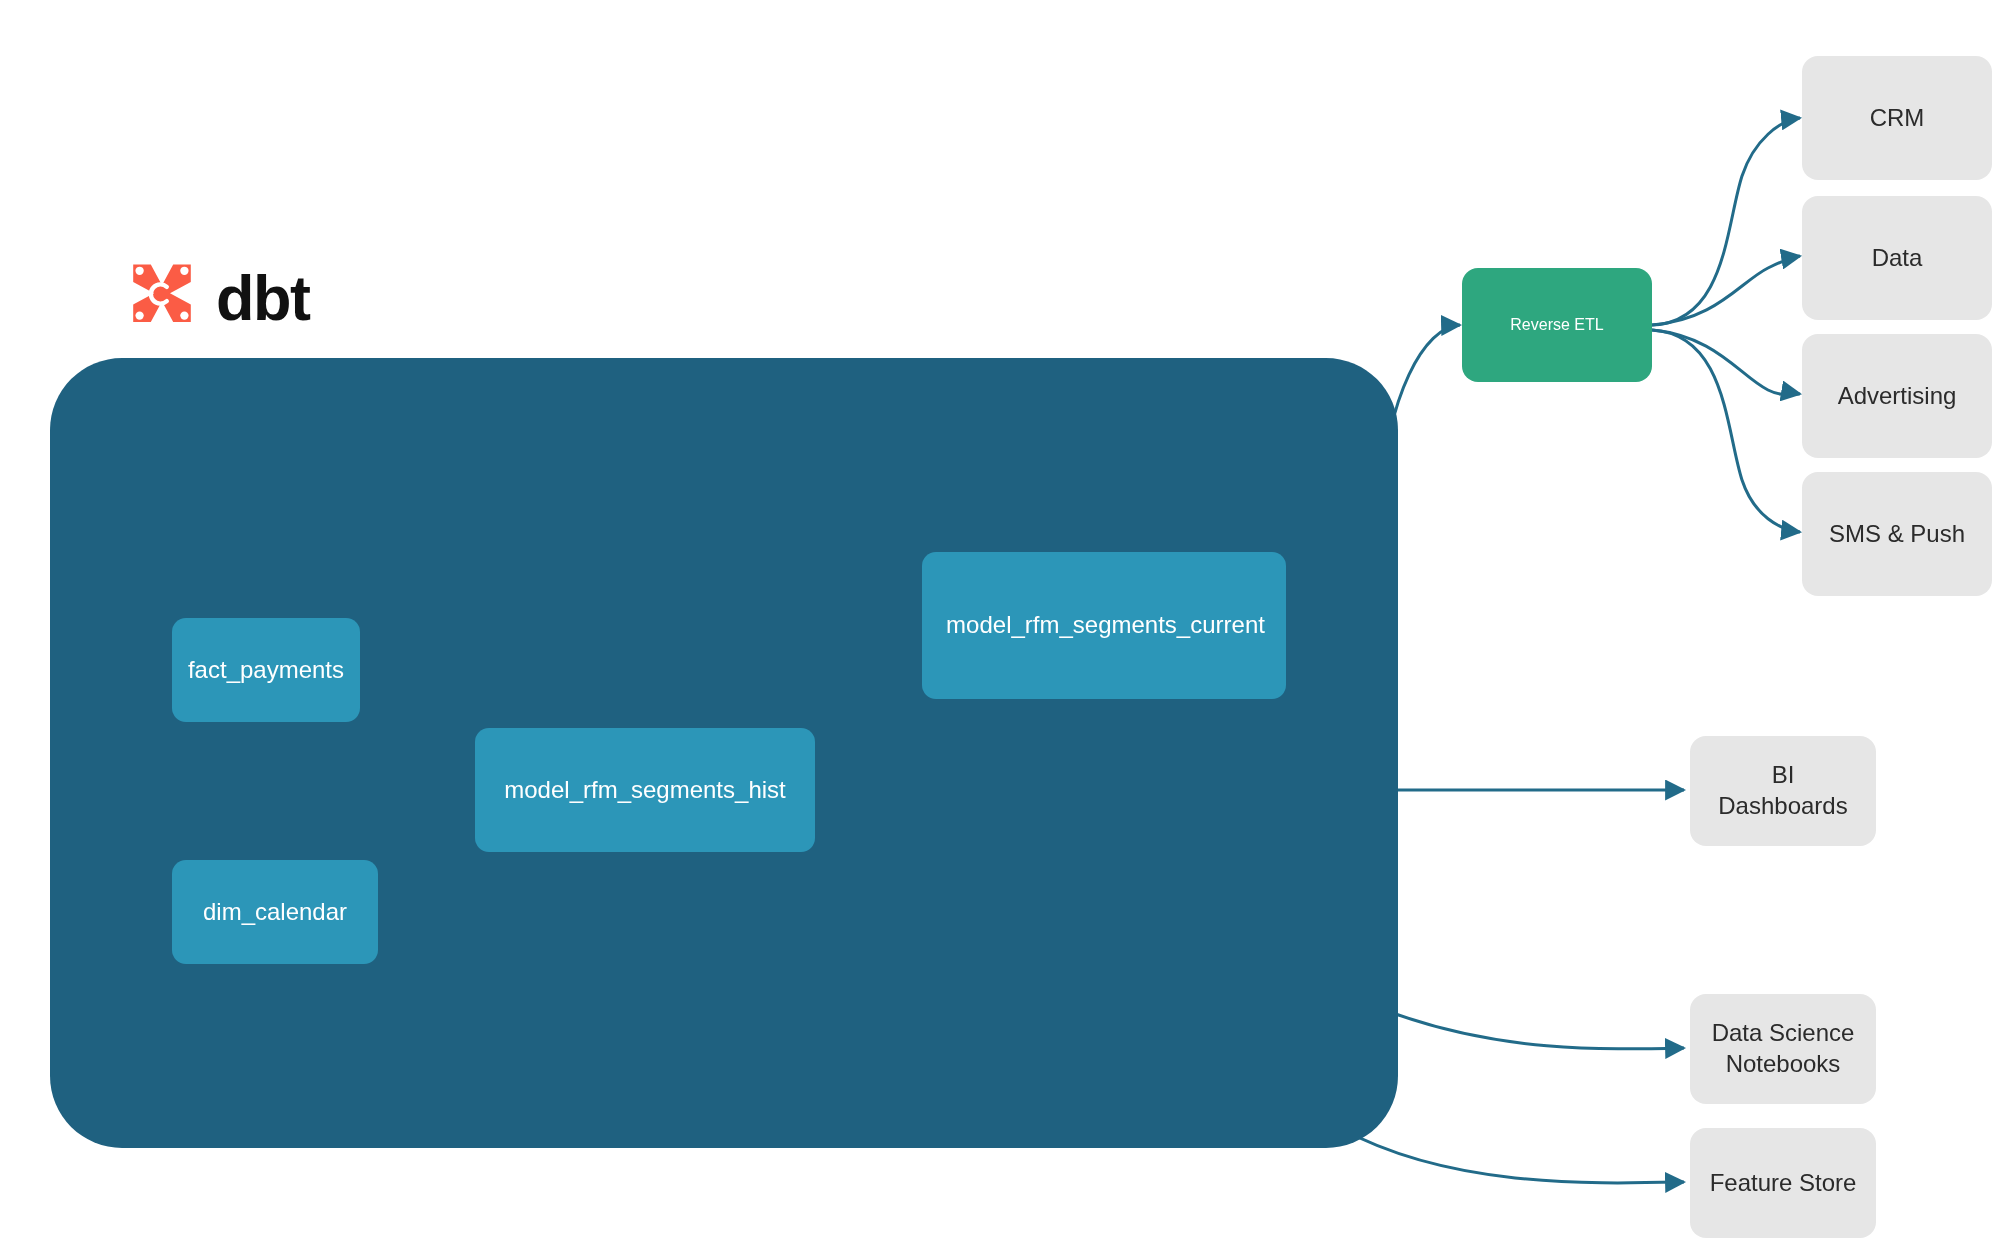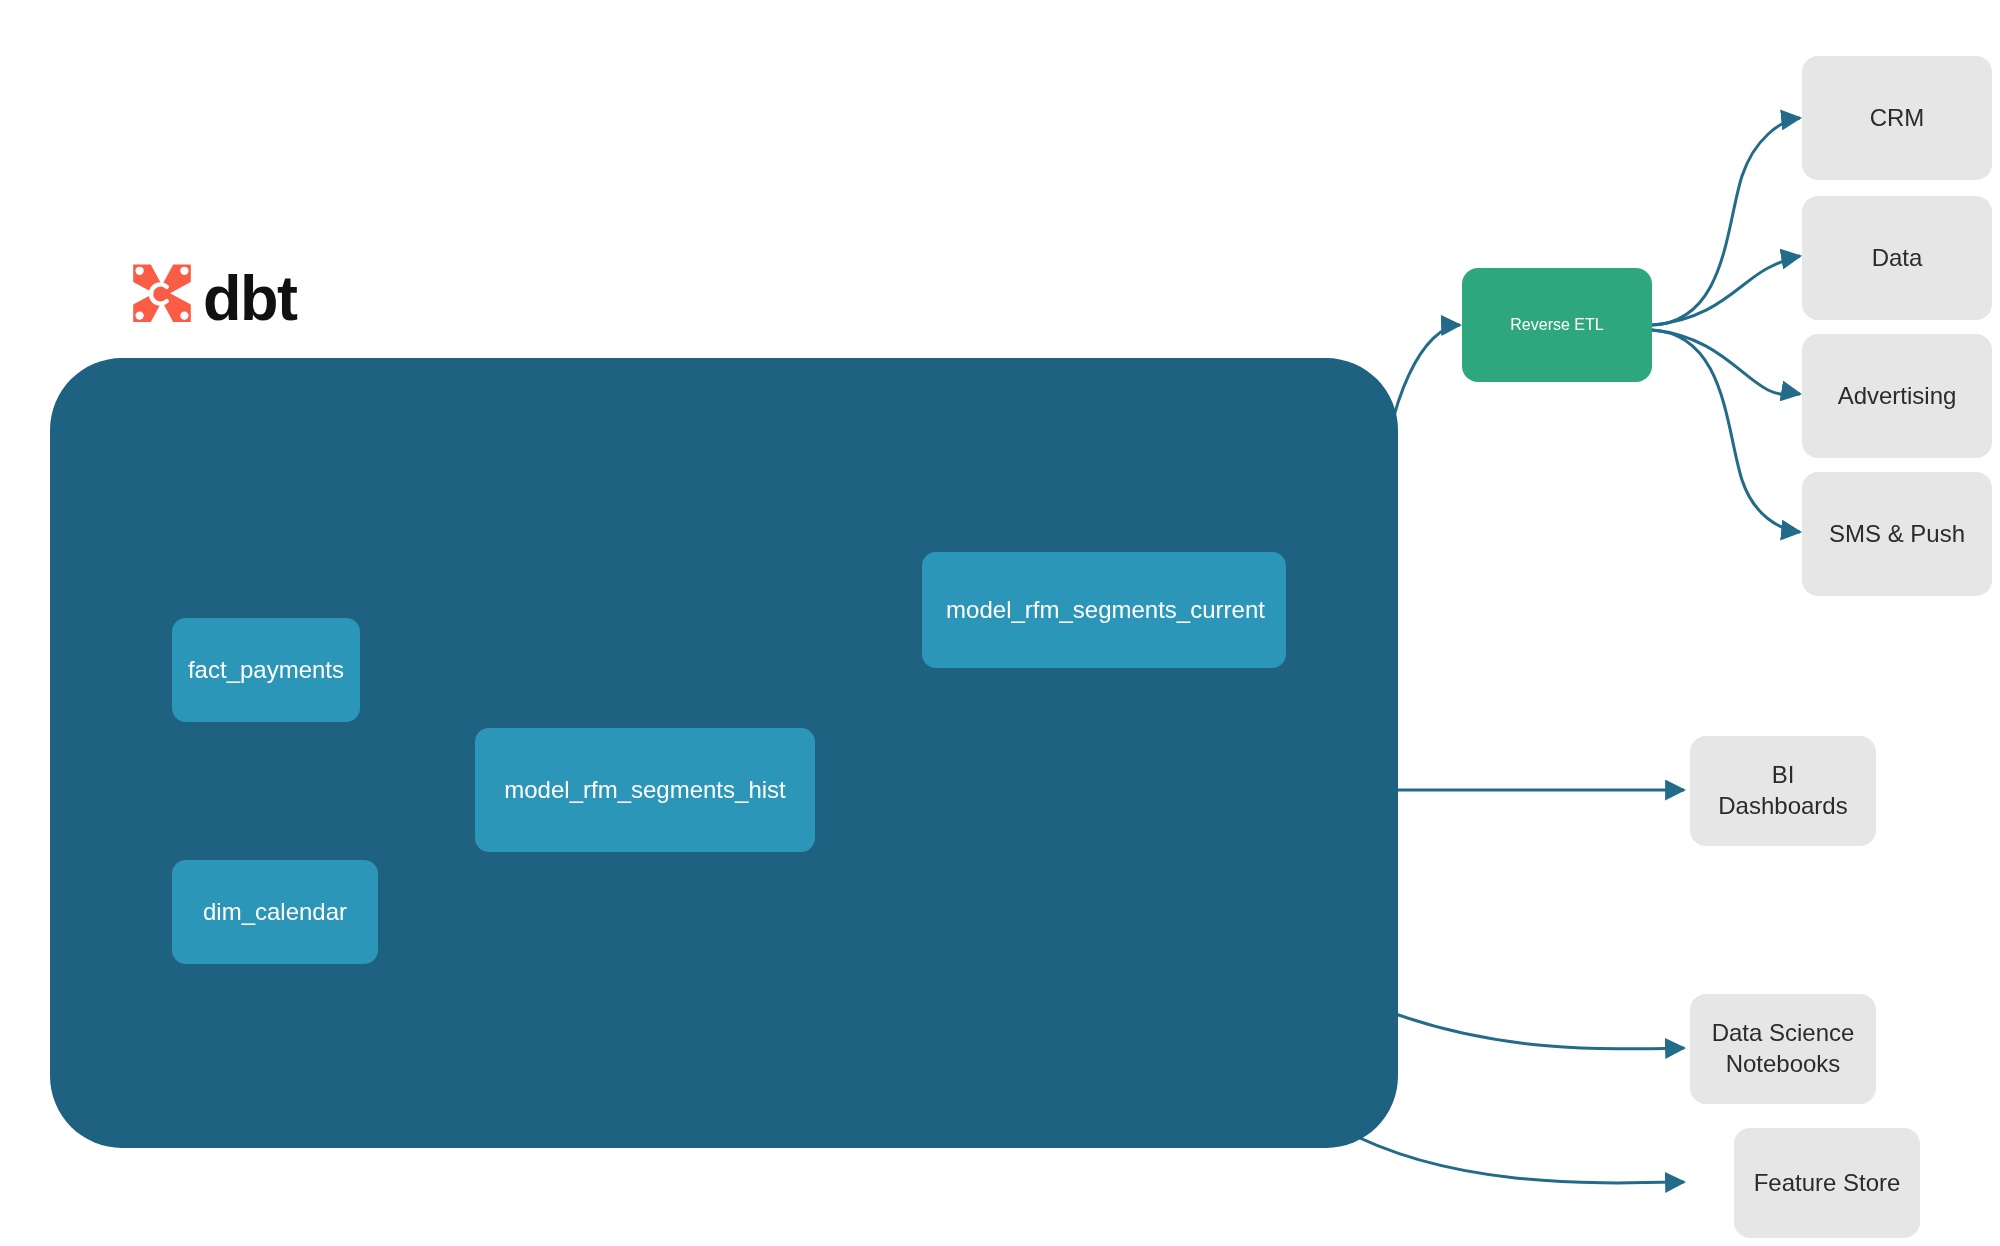--- a/index.html
+++ b/index.html
@@ -26,21 +26,21 @@
     pointer-events: none;
   }
 
   
   .dbt-logo {
     position: absolute;
     left: 122px;
     top: 258px;
     display: flex;
     align-items: center;
-    gap: 1px;
+    gap: 14px;
   }
   .dbt-mark { width: 80px; height: 80px; display: block; }
   .dbt-word {
     font-size: 63px;
     font-weight: bold;
     color: #111111;
     letter-spacing: -1.5px;
     line-height: 1;
   }
 
@@ -140,21 +140,21 @@
   </div>
 
   <div class="node node-model" style="left:172px; top:860px; width:206px; height:104px;">
     <span>dim_calendar</span>
   </div>
 
   <div class="node node-model" style="left:475px; top:728px; width:340px; height:124px;align-items:center;">
     <span>model_rfm_segments_hist</span>
   </div>
 
-  <div class="node node-model" style="left:922px; top:552px; width:364px; height:116px;padding-left:25px;">
+  <div class="node node-model" style="left:922px; top:552px; width:364px; height:147px;padding-left:25px;">
     <span>model_rfm_segments_current</span>
   </div>
 
   <div class="node node-etl" style="left:1462px; top:268px; width:190px; height:114px;">
     <span>Reverse ETL</span>
   </div>
 
   <div class="node node-dest" style="left:1802px; top:56px; width:190px; height:124px;">
     <span>CRM</span>
   </div>
@@ -173,17 +173,17 @@
 
   <div class="node node-dest" style="left:1690px; top:736px; width:186px; height:110px;">
     <span>BI Dashboards</span>
   </div>
 
   <div class="node node-dest" style="left:1690px; top:994px; width:186px; height:110px; flex-direction:column;justify-content:center;">
     <span>Data Science</span>
     <span>Notebooks</span>
   </div>
 
-  <div class="node node-dest" style="left:1734px; top:1128px; width:186px; height:110px;">
+  <div class="node node-dest" style="left:1690px; top:1128px; width:186px; height:110px;">
     <span>Feature Store</span>
   </div>
 
 </div>
 
 </body></html>

